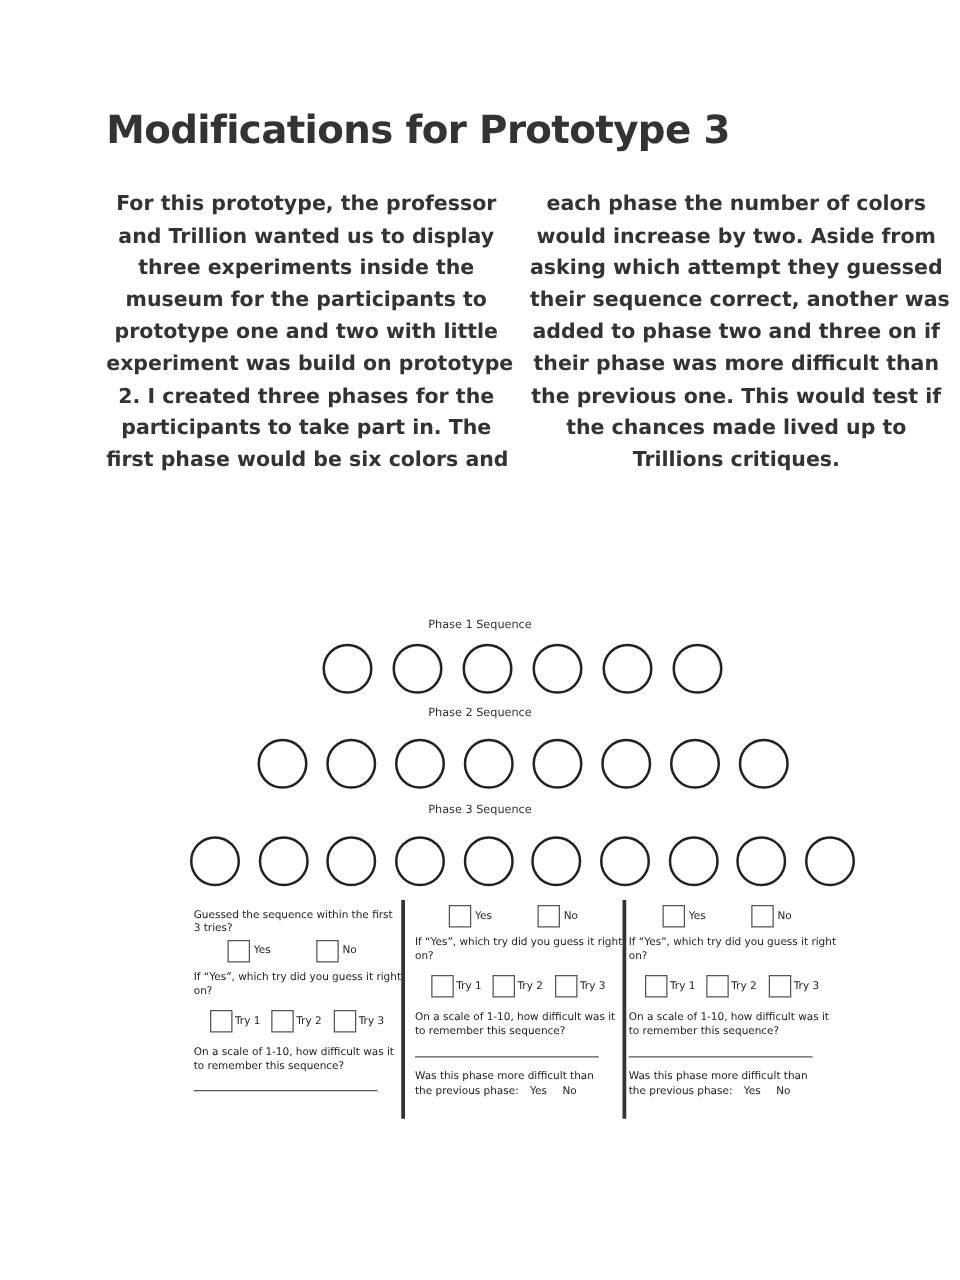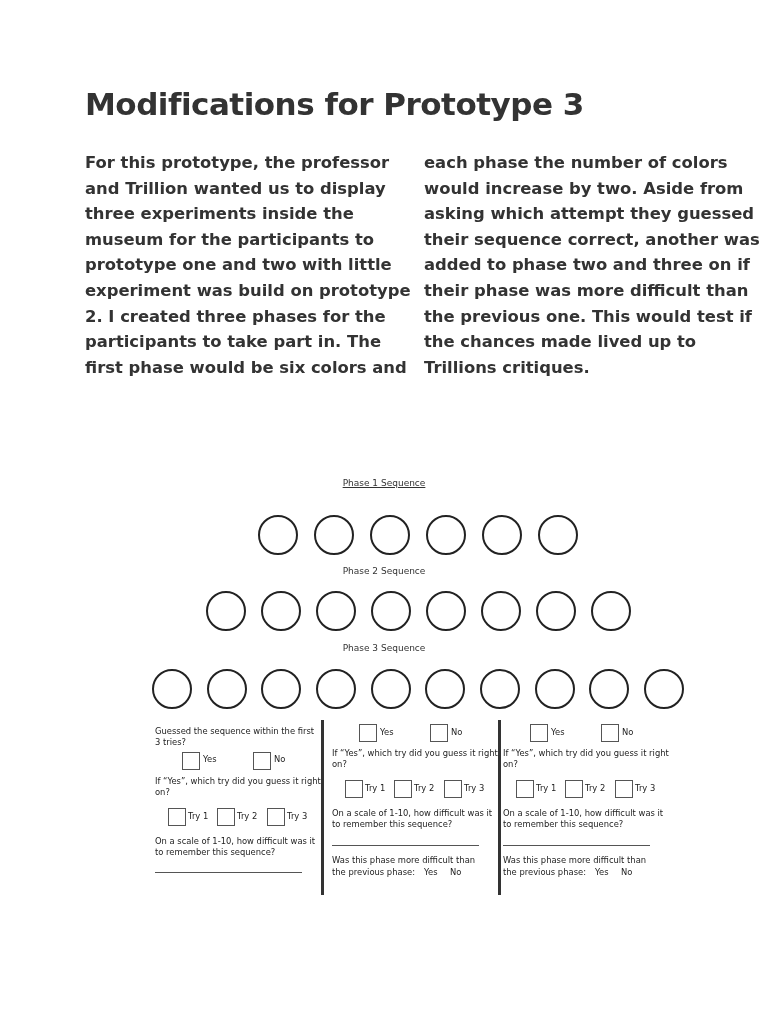--- a/index.html
+++ b/index.html
@@ -7,21 +7,21 @@
   .title {
     position: absolute; left: 85px; top: 86px; margin: 0;
     font-family: "DejaVu Sans", sans-serif; font-weight: bold;
     font-size: 31px; letter-spacing: -0.5px; color: #333333; white-space: nowrap;
   }
   .body-col {
     position: absolute; top: 150px;
     font-family: "DejaVu Sans", sans-serif; font-weight: 600;
     font-size: 16.4px; line-height: 25.6px; color: #333333;
   }
-  .body-col p { margin: 0; }
+  .body-col p { margin: 0; text-align: center; }
   .body-col .ln { display: block; white-space: nowrap; }
   .col-left { left: 85px; width: 320px; }
   .col-right { left: 424px; width: 330px; }
 
   .phase-label {
     position: absolute; left: 0; width: 768px; text-align: center;
     font-family: "DejaVu Sans", sans-serif; font-size: 9px; color: #333;
   }
   .circle {
     position: absolute; width: 36px; height: 36px; border: 2.4px solid #222;
@@ -62,21 +62,21 @@
     <span class="ln">their sequence correct, another was</span>
     <span class="ln">added to phase two and three on if</span>
     <span class="ln">their phase was more difficult than</span>
     <span class="ln">the previous one. This would test if</span>
     <span class="ln">the chances made lived up to</span>
     <span class="ln">Trillions critiques.</span>
   </p>
 </div>
 
 <div>
-  <div class="phase-label" style="top:478px;text-decoration:underline;">Phase 1 Sequence</div>
+  <div class="phase-label" style="top:495px;">Phase 1 Sequence</div>
   <div id="phase-row-0">
       <div class="circle" style="left: 258px; top: 515px;"></div>
       <div class="circle" style="left: 314px; top: 515px;"></div>
       <div class="circle" style="left: 370px; top: 515px;"></div>
       <div class="circle" style="left: 426px; top: 515px;"></div>
       <div class="circle" style="left: 482px; top: 515px;"></div>
       <div class="circle" style="left: 538px; top: 515px;"></div>
     </div>
 
   <div class="phase-label" style="top:566px;">Phase 2 Sequence</div>

